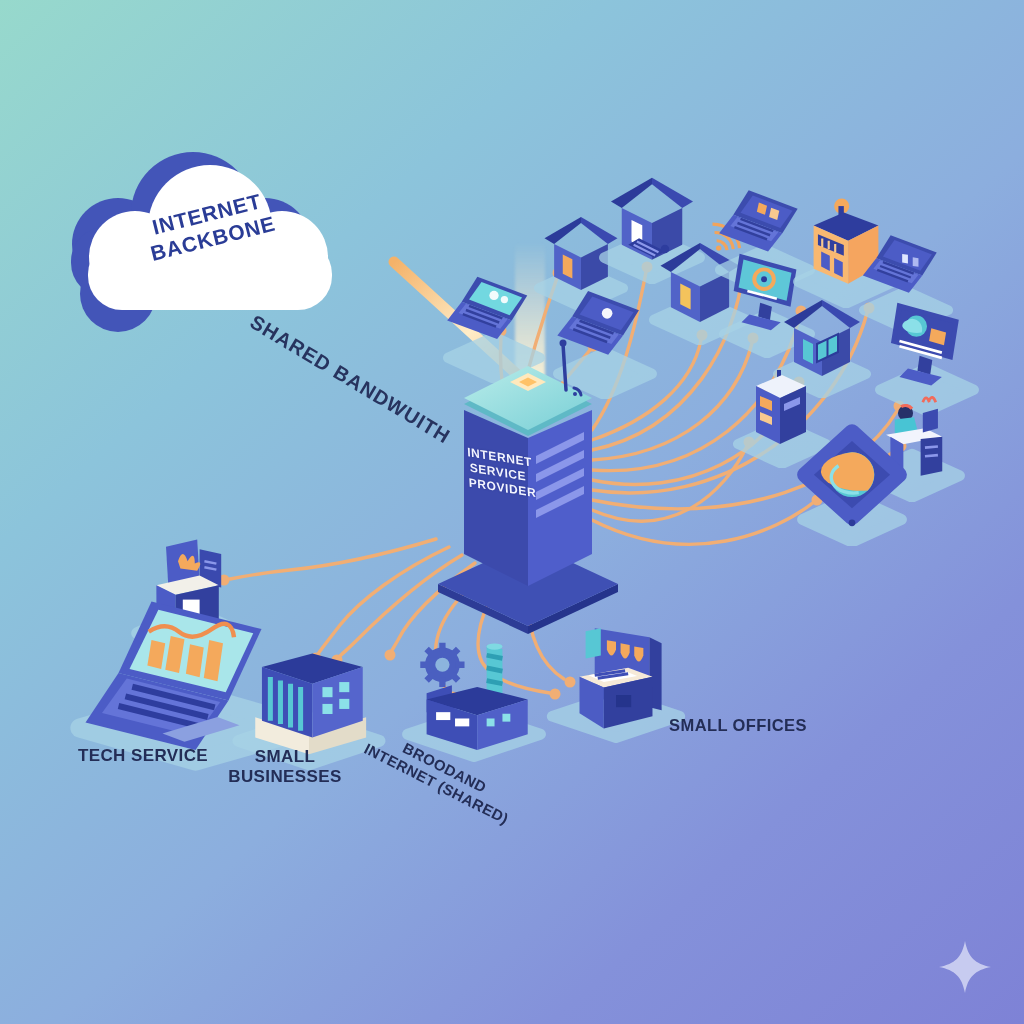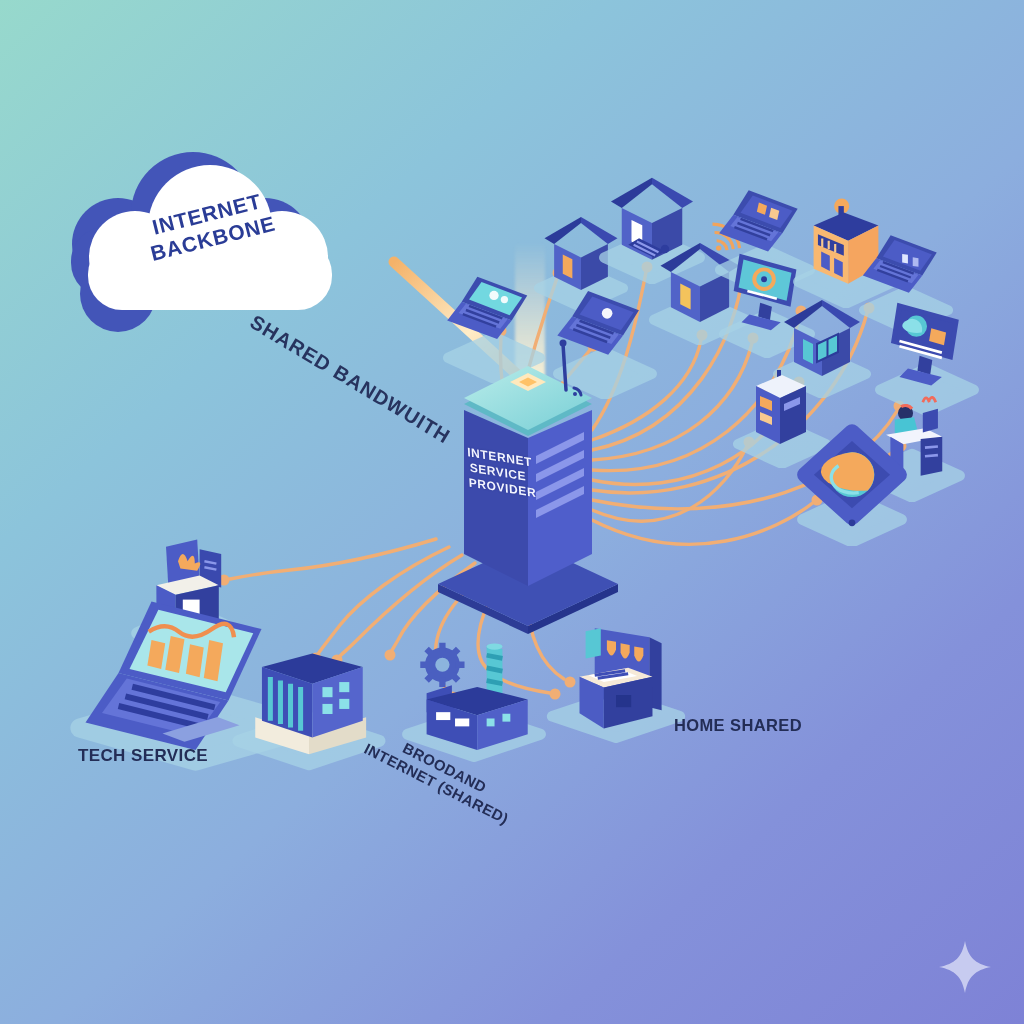--- a/index.html
+++ b/index.html
@@ -394,23 +394,24 @@
           <circle cx="222" cy="135" r="46"></circle>
         <rect x="28" y="118" width="244" height="70" rx="34"></rect>
       </g>
     </svg>
     <div class="lbl cloud-label" style="left:55px;top:80px;width:190px">INTERNET
 BACKBONE</div>
   </div>
 
   <div class="lbl bandwidth-label" style="left:225px;top:368px;width:250px">SHARED BANDWUITH</div>
   <div class="lbl lbl-ground" style="left:68px;top:746px;width:150px">TECH SERVICE</div>
+  <div class="lbl lbl-ground" style="left:200px;top:747px;width:170px">SMALL BUSINESSES</div>
   <div class="lbl broadband-label" style="left:358px;top:758px;width:165px">BROODAND
 INTERNET (SHARED)</div>
-  <div class="lbl lbl-ground" style="left:668px;top:716px;width:140px;font-size:16.5px">HOME SHARED</div>
+  <div class="lbl lbl-ground" style="left:668px;top:716px;width:140px;font-size:16.5px">SMALL OFFICES</div>
 
   <div class="abs" style="left:939px;top:941px;width:52px;height:52px">
     <svg width="52" height="52" viewBox="0 0 52 52">
       <path d="M26,0 C29,16 36,23 52,26 C36,29 29,36 26,52 C23,36 16,29 0,26 C16,23 23,16 26,0 Z" fill="#c7cbf0"></path>
     </svg>
   </div>
 
 </div>
 
 </body></html>

